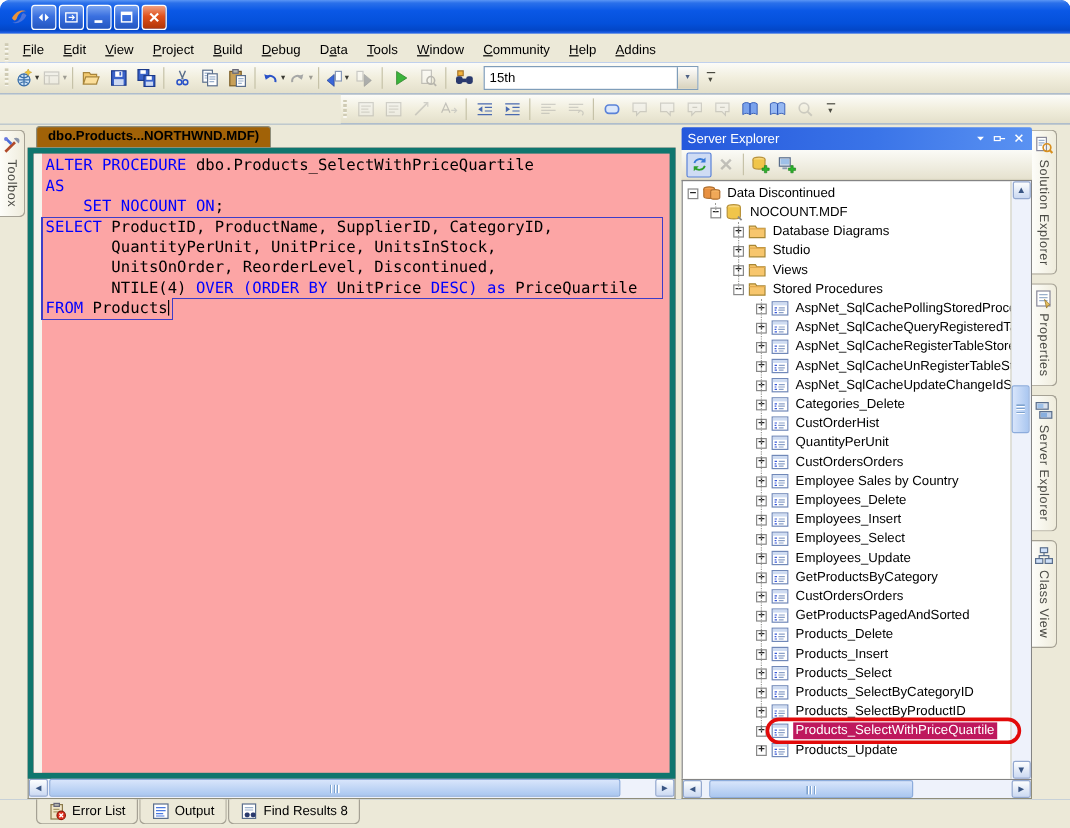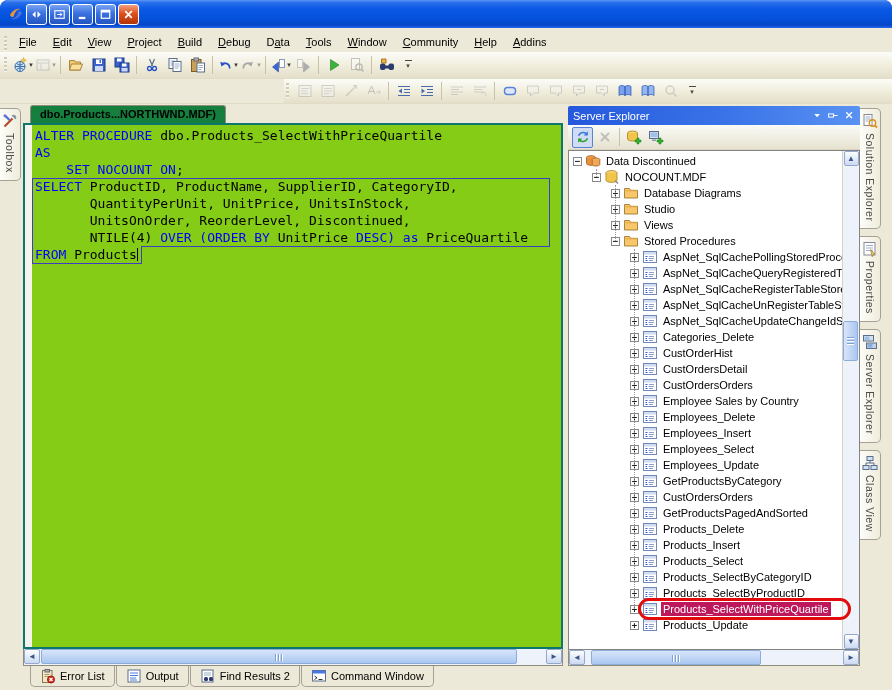--- a/index.html
+++ b/index.html
@@ -32,22 +32,22 @@
   .chev{width:14px;height:22px;margin-left:3px;display:flex;flex-direction:column;align-items:center;justify-content:center;font-size:7px;color:#4a4a40}
   .chev b{display:block;width:7px;border-top:1px solid #4a4a40;margin-bottom:1px}
   
   .main{flex:1;min-height:0;display:flex;background:#ece9d8}
   .left-strip{width:23px;flex:none;position:relative}
   .side-tab{position:absolute;left:0;width:21px;background:linear-gradient(90deg,#fdfdf9,#efecdc);border:1px solid #a5a194;border-left:none;border-radius:0 5px 5px 0;display:flex;flex-direction:column;align-items:center;padding:4px 0 7px}
   .vtext{writing-mode:vertical-rl;font-size:10.5px;color:#4a4a44;margin-top:4px;letter-spacing:.5px}
   
   .editor-col{width:540px;flex:none;display:flex;flex-direction:column}
   .tabrow{height:19px;flex:none;display:flex;align-items:flex-end;padding-left:7px}
-  .etab{height:18px;background:#15803d;border:1px solid #8f8d7a;border-bottom:none;border-radius:3px 3px 0 0;padding:2px 9px 0;font-size:11px;font-weight:bold;white-space:nowrap}
-  .editor{flex:1;min-height:0;position:relative;background:#84cc16;border:2px solid #0f766e;overflow:hidden}
+  .etab{height:18px;background:#a16207;border:1px solid #8f8d7a;border-bottom:none;border-radius:3px 3px 0 0;padding:2px 9px 0;font-size:11px;font-weight:bold;white-space:nowrap}
+  .editor{flex:1;min-height:0;position:relative;background:#fca5a5;border:5px solid #0f766e;overflow:hidden}
   .sel-margin{position:absolute;left:0;top:0;bottom:0;width:7px;background:#f5f3ec}
   .code{position:absolute;left:10px;top:2px;font-family:"DejaVu Sans Mono",monospace;font-size:13px;line-height:17px;white-space:pre;color:#000}
   .kw{color:#0000ff}
   .cursor{display:inline-block;width:1px;height:13px;background:#000;vertical-align:-2px}
   .stmt-box{position:absolute;left:0;top:0;pointer-events:none}
   
   .hscroll{height:17px;flex:none;display:flex;background:#eef2fb;border:1px solid #8f8d7a;border-top:none}
   .sb-btn{width:16px;height:15px;flex:none;background:linear-gradient(#fdfefe,#cbd9f2);border:1px solid #93a8cf;border-radius:2px;color:#3a5684;font-size:8px;line-height:13px;text-align:center}
   .sb-track{flex:1;position:relative}
   .sb-thumb{position:absolute;top:0;height:15px;background:linear-gradient(#d8e5fb,#aac7f0);border:1px solid #8cacdc;border-radius:2px}
@@ -292,20 +292,24 @@
           <span class="ic">
             <svg viewBox="0 0 16 16">
               <path d="M2.5 2h4.5v4H2.5z" fill="#f2b33c" stroke="#a8762a"></path>
               <rect x="1" y="6.5" width="5.5" height="6.5" rx="2" fill="#2a3a6e"></rect>
               <rect x="9.5" y="6.5" width="5.5" height="6.5" rx="2" fill="#2a3a6e"></rect>
               <rect x="6" y="8.5" width="4" height="3" fill="#2a3a6e"></rect>
             </svg>
           </span>
         </span>
       </span>
+    <span class="combo">
+      <span class="combo-text">15th</span>
+      <span class="combo-btn">▼</span>
+    </span>
     <span class="chev"><b></b>▾</span>
   </div>
 
   <div class="tbrow tbrow2" style="padding-left:0">
     <span class="tb-offset"></span>
     <span class="grip"></span>
     <span id="tb2" style="display:flex;align-items:center">
         <span class="tb-btn dis">
           <span class="ic">
             <svg viewBox="0 0 16 16">
@@ -694,21 +698,21 @@
             <div class="tree-row" style="padding-left: 61px;">
               <span class="exp">+</span>
               <span class="ic">
                 <svg viewBox="0 0 16 16">
                   <rect x="1.5" y="2.5" width="13" height="11" fill="#fff" stroke="#7088b8"></rect>
                   <rect x="2" y="3" width="12" height="2.5" fill="#cfdcf2"></rect>
                   <path d="M3.5 7.5h2M3.5 9.5h1.5M3.5 11.5h2" stroke="#3a5ad8"></path>
                   <path d="M7 7.5h5M6.5 9.5h5.5M7 11.5h4" stroke="#8aa0c8"></path>
                 </svg>
               </span>
-              <span class="tlabel">CustOrdersDetail</span>
+              <span class="tlabel">QuantityPerUnit</span>
             </div>
             <div class="tree-row" style="padding-left: 61px;">
               <span class="exp">+</span>
               <span class="ic">
                 <svg viewBox="0 0 16 16">
                   <rect x="1.5" y="2.5" width="13" height="11" fill="#fff" stroke="#7088b8"></rect>
                   <rect x="2" y="3" width="12" height="2.5" fill="#cfdcf2"></rect>
                   <path d="M3.5 7.5h2M3.5 9.5h1.5M3.5 11.5h2" stroke="#3a5ad8"></path>
                   <path d="M7 7.5h5M6.5 9.5h5.5M7 11.5h4" stroke="#8aa0c8"></path>
                 </svg>
@@ -987,28 +991,17 @@
       </div>
       <div class="btab">
         <span class="ic">
           <svg viewBox="0 0 16 16">
             <rect x="2" y="2" width="11" height="12" fill="#fff" stroke="#5a6e8c"></rect>
             <path d="M4 5h7M4 7h7" stroke="#9ab0cc"></path>
             <rect x="4" y="9" width="4" height="4" rx="1.5" fill="#2a3a6e"></rect>
             <rect x="9" y="9" width="4" height="4" rx="1.5" fill="#2a3a6e"></rect>
           </svg>
         </span>
-        <span>Find Results 2</span>
-      </div>
-      <div class="btab">
-        <span class="ic">
-          <svg viewBox="0 0 16 16">
-            <rect x="1.5" y="2.5" width="13" height="10.5" fill="#fff" stroke="#5a6e8c"></rect>
-            <rect x="1.5" y="2.5" width="13" height="3" fill="#4a7ae0"></rect>
-            <path d="M3.5 8l2.5 1.8L3.5 11.5" stroke="#333" fill="none"></path>
-            <path d="M7.5 11.5h4" stroke="#333"></path>
-          </svg>
-        </span>
-        <span>Command Window</span>
+        <span>Find Results 8</span>
       </div>
     </div>
 
 </div>
 
 </body></html>

